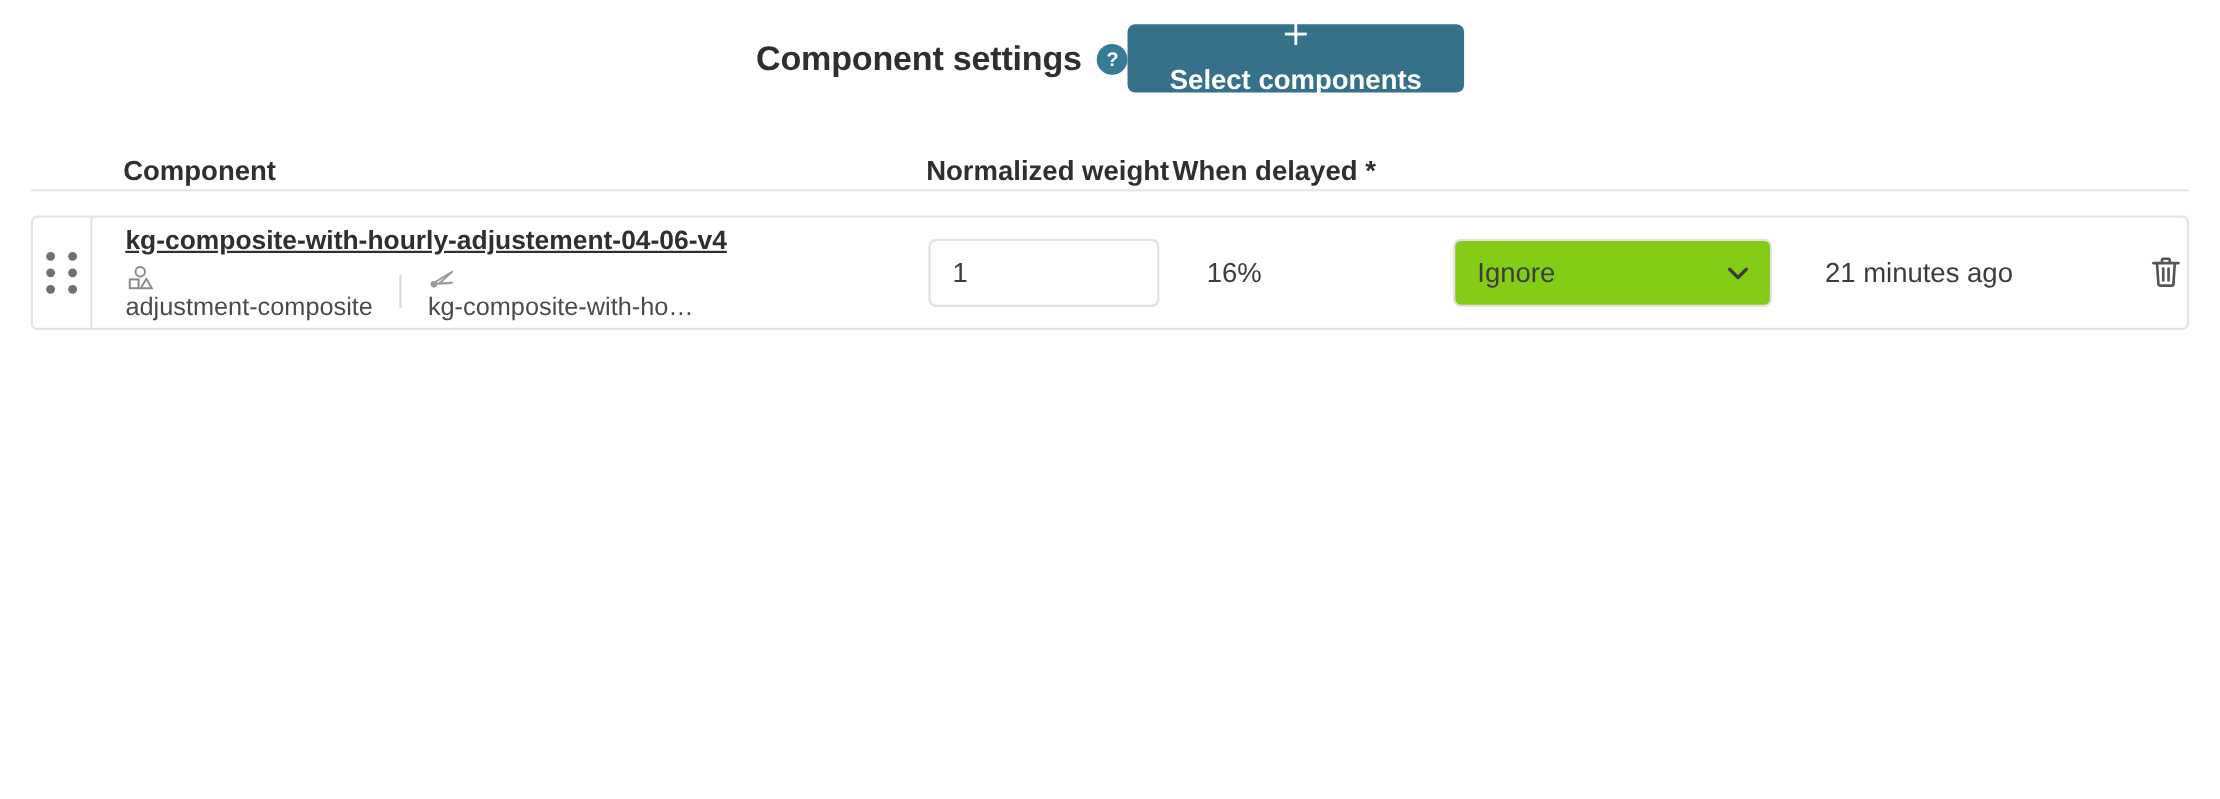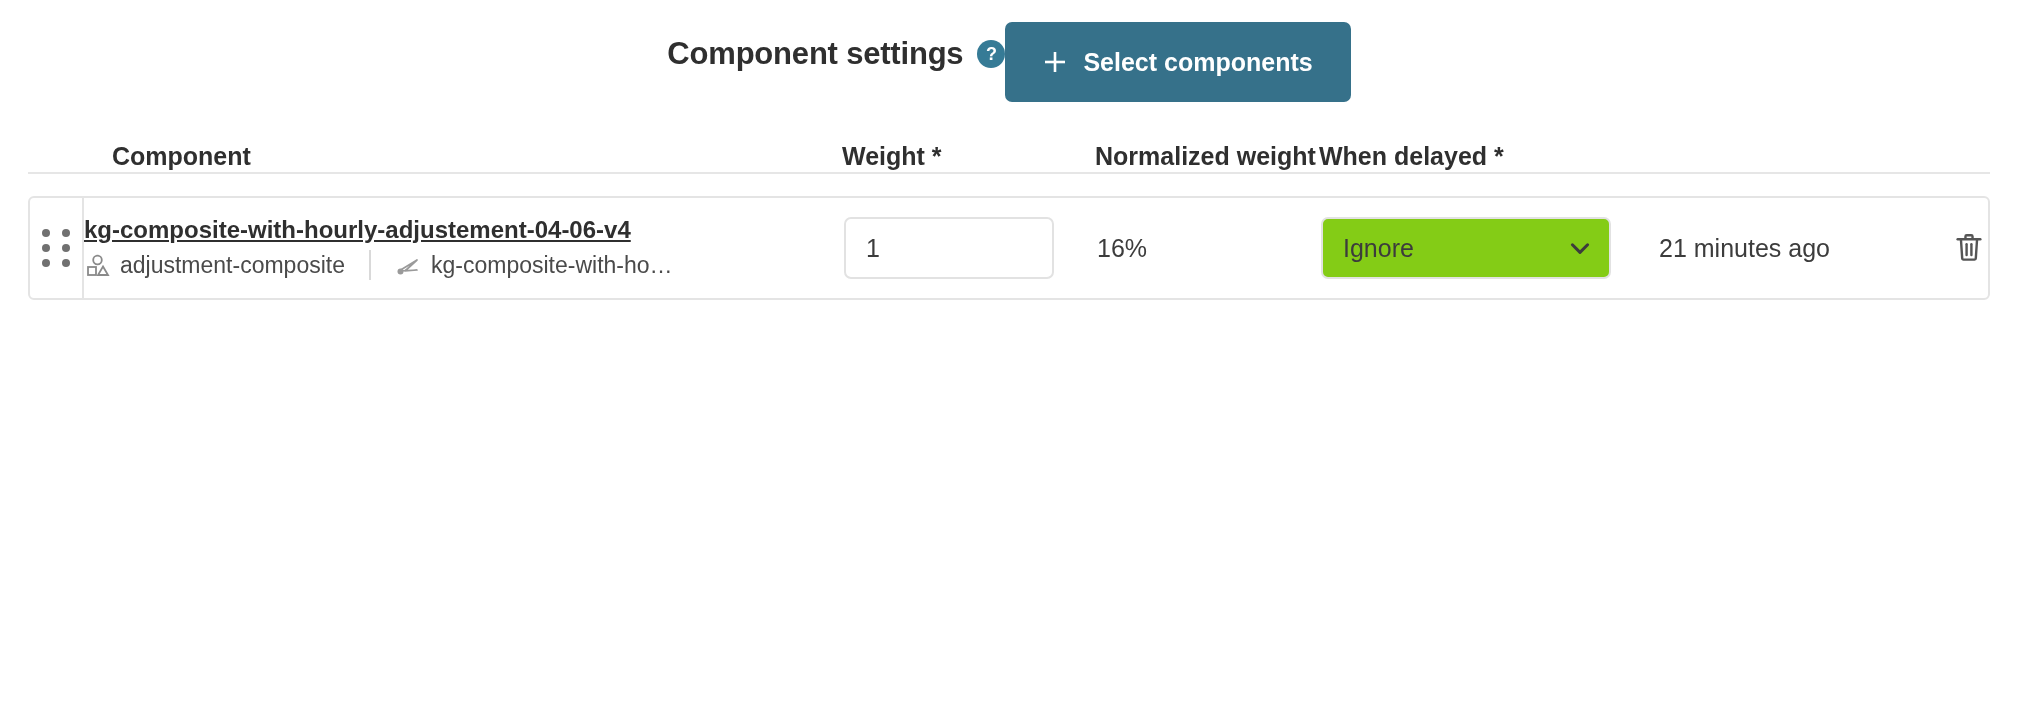--- a/index.html
+++ b/index.html
@@ -64,27 +64,28 @@
 
   .select-components-btn {
     display: flex;
     align-items: center;
     justify-content: center;
     gap: 16px;
     background: #36718a;
     color: #ffffff;
     border: none;
     border-radius: 7px;
-    height: 80px;
+    height: 62px;
     padding: 0 38px;
     font-family: "Liberation Sans", sans-serif;
     font-size: 25px;
     font-weight: bold;
     cursor: pointer;
     white-space: nowrap;
+    flex-direction: column;
   }
   .plus-icon {
     display: inline-flex;
     align-items: center;
     justify-content: center;
     width: 24px;
     height: 24px;
   }
 
   
@@ -151,41 +152,42 @@
     height: 8px;
     border-radius: 50%;
     background: #707070;
     display: block;
   }
 
   .name-cell {
     flex-direction: column;
     align-items: flex-start;
     justify-content: center;
+    padding-left: 30px;
     gap: 6px;
   }
   .comp-link {
     font-size: 24px;
     font-weight: bold;
     color: #2f2f2f;
     text-decoration: underline;
     cursor: pointer;
     white-space: nowrap;
   }
   .meta-row {
     display: flex;
     align-items: center;
     font-size: 23px;
     color: #4a4a4a;
   }
   .meta-item {
     display: flex;
-    align-items: center;
-    gap: 10px;
-    white-space: nowrap;
+    align-items: flex-start;
+    white-space: nowrap;
+    flex-direction: column;
   }
   .meta-sep {
     width: 2px;
     height: 30px;
     background: #d9d9d9;
     margin: 0 24px;
   }
   .meta-icon {
     display: inline-flex;
     align-items: center;
@@ -286,21 +288,20 @@
       </span>
       <span>Select components</span>
     </button>
   </div>
 
   <div class="table">
 
     <div class="table-head">
       <div class="th col-handle"></div>
       <div class="th col-name">Component</div>
-      <div class="th col-weight">Weight *</div>
       <div class="th col-norm">Normalized weight</div>
       <div class="th col-delayed">When delayed *</div>
       <div class="th col-actions"></div>
     </div>
 
     <div class="table-row">
 
       <div class="row-cell col-handle drag-handle">
         <span class="dots">
           <i></i>

